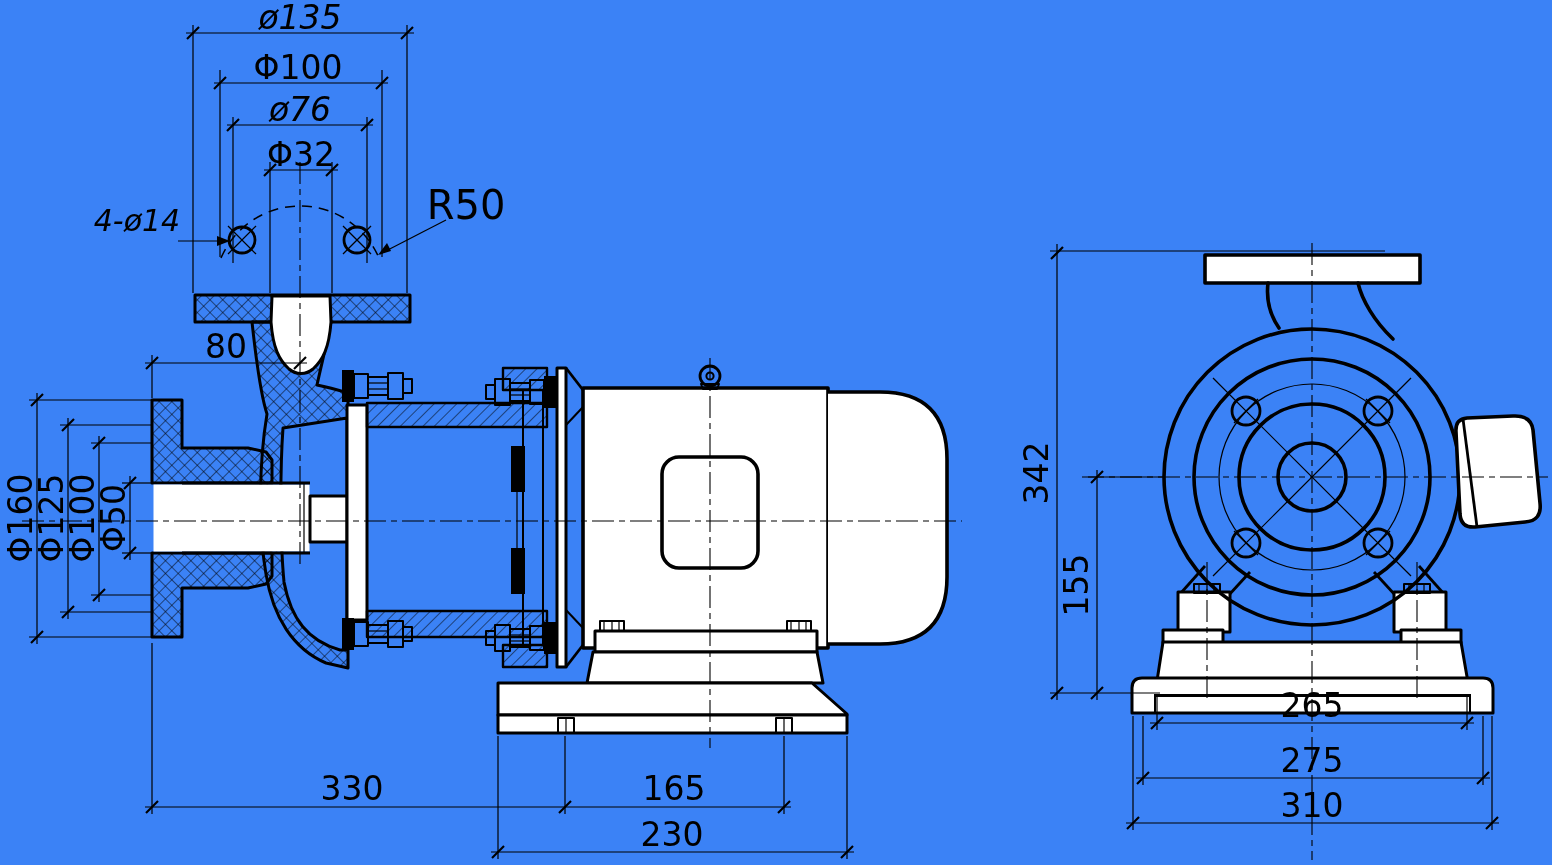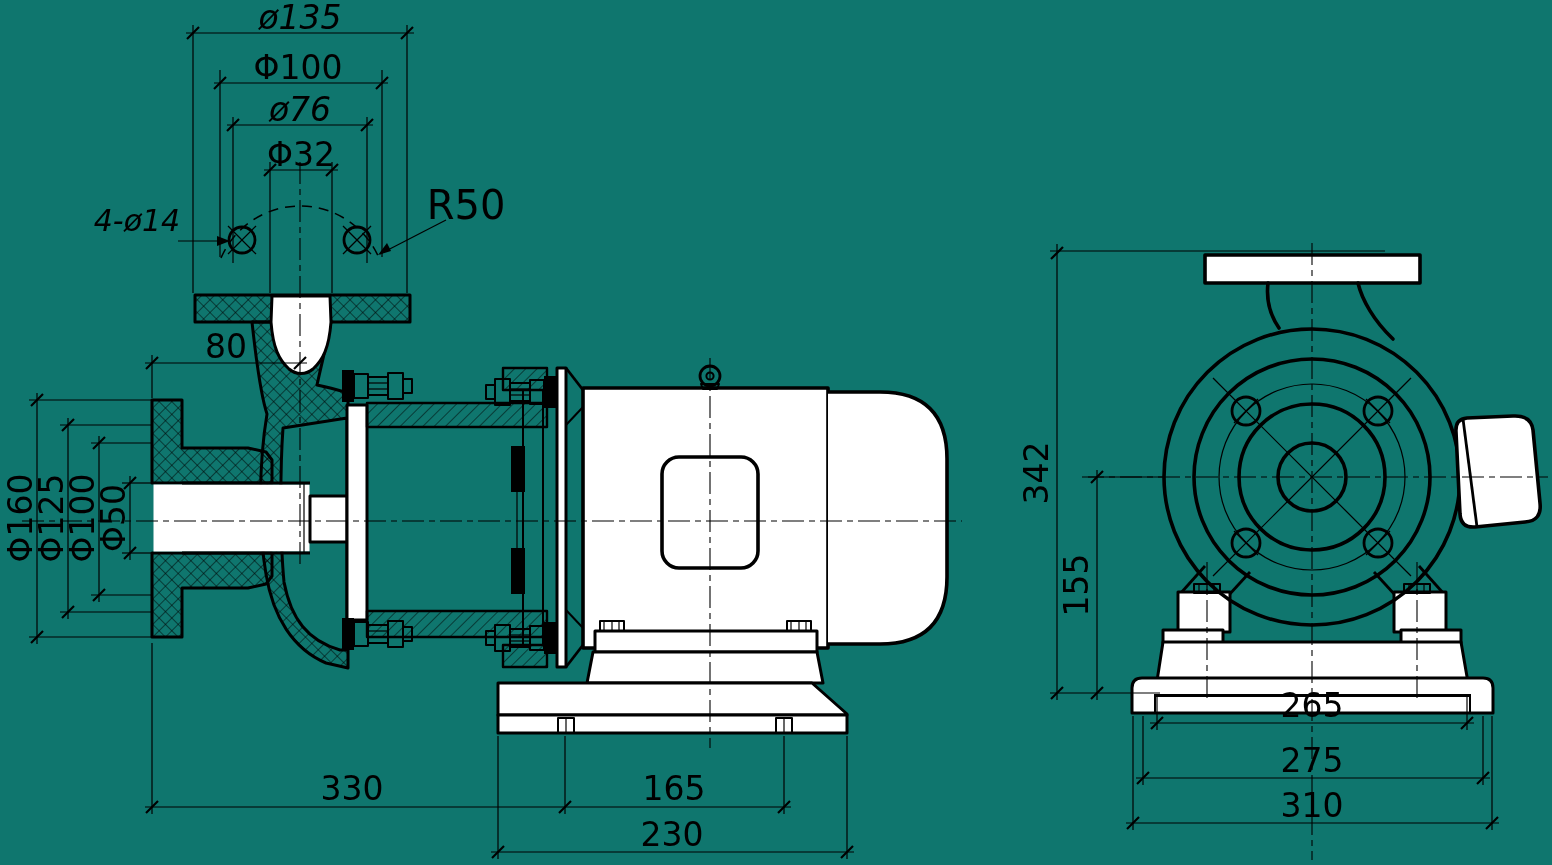--- a/index.html
+++ b/index.html
@@ -1,16 +1,16 @@
 <!DOCTYPE html>
 <html><head>
 <meta charset="utf-8">
 <style>
   html,body{margin:0;padding:0;background:#ffffff;}
-  .stage{width:1552px;height:865px;position:relative;background:#0f766e;overflow:hidden;}
+  .stage{width:1552px;height:865px;position:relative;background:#3b82f6;overflow:hidden;}
   svg{display:block;}
   
   .o4{stroke:#000;stroke-width:3.6;fill:none;stroke-linejoin:round;stroke-linecap:round;}
   .o3{stroke:#000;stroke-width:2.8;fill:none;stroke-linejoin:round;}
   .o2{stroke:#000;stroke-width:2;fill:none;stroke-linejoin:round;}
   .t {stroke:#000;stroke-width:1.2;fill:none;}
   .cl{stroke:#000;stroke-width:1.1;fill:none;stroke-dasharray:22 5 6 5;}
   .da{stroke:#000;stroke-width:1.5;fill:none;stroke-dasharray:10 7;}
   .xh{fill:url(#xh);stroke:#000;stroke-width:3;stroke-linejoin:round;}
   .h1{fill:url(#h1);stroke:#000;stroke-width:2.4;stroke-linejoin:round;}

